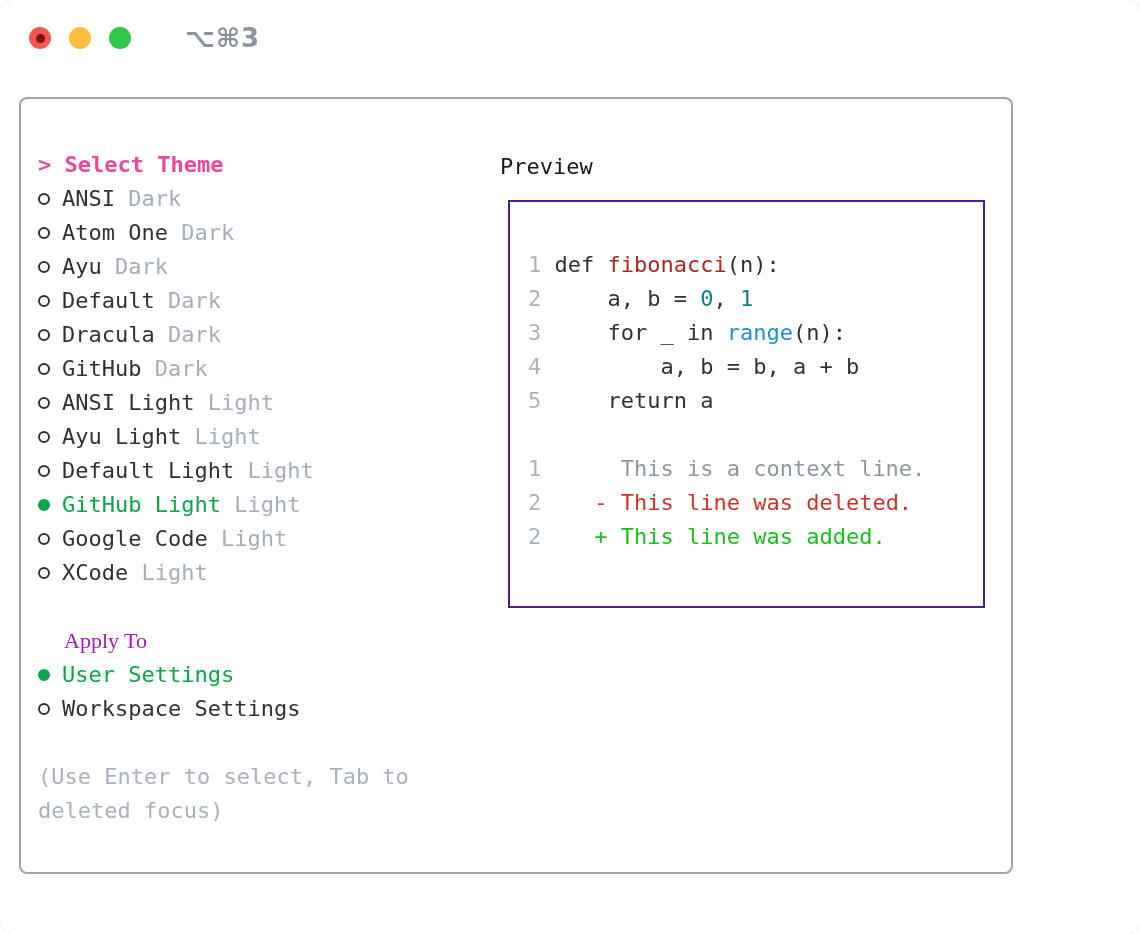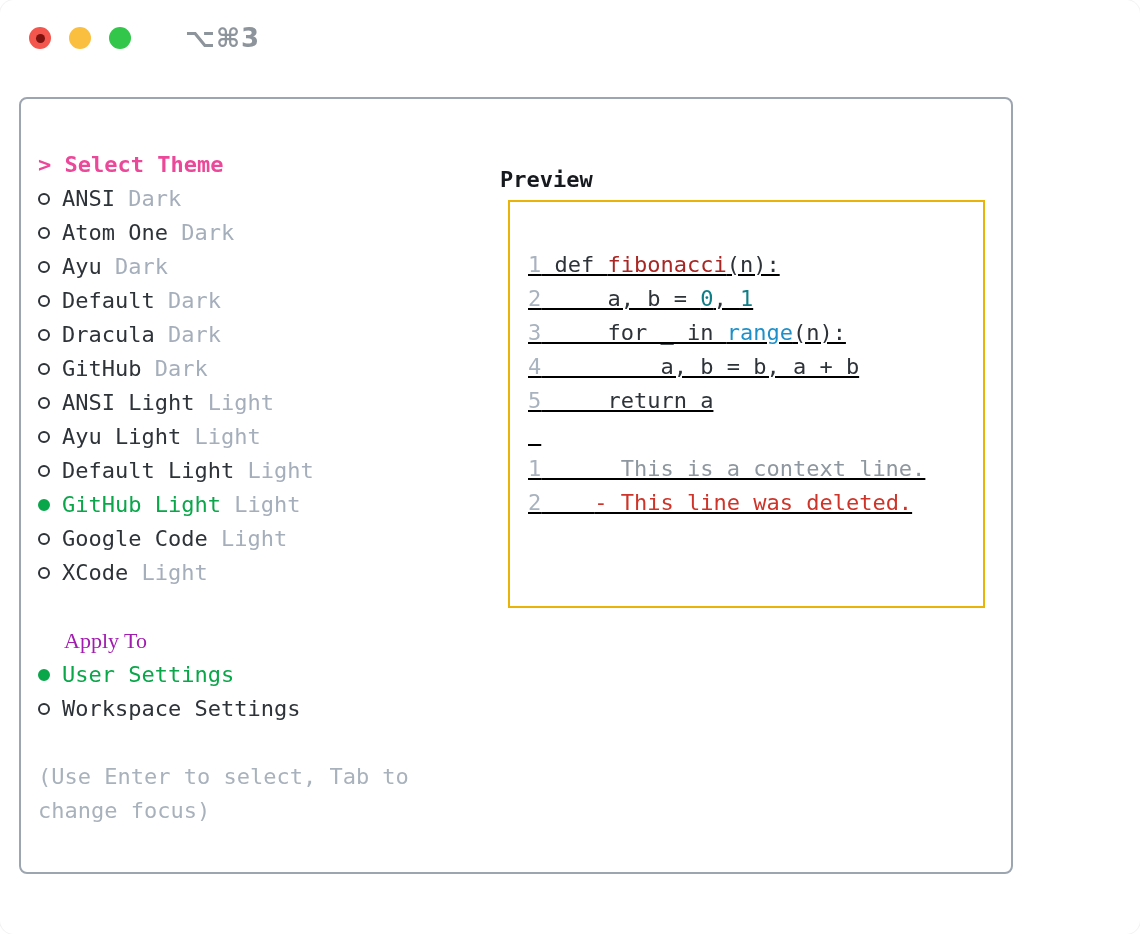--- a/index.html
+++ b/index.html
@@ -25,22 +25,22 @@
   .row.bold { font-weight:bold; color:#ec4899; }
   .bullet { display:inline-block; width:12px; height:12px; border-radius:50%; border:2px solid #2d3339; margin-right:12px; vertical-align:1px; }
   .bullet.filled { background:#0aa64a; border-color:#0aa64a; }
   .item .label { color:#2d3339;margin-top:36px; }
   .item.selected .label { color:#0aa64a; }
   .suffix { color:#a5aebb;text-align:right; }
   .apply-header { padding-left:26px; color:#a21caf;font-family:Liberation Serif, serif; }
   .hint { color:#a9b2bc; }
 
   
-  .preview-title { position:absolute; left:500px; top:163px; font-size:22px; line-height:34px; font-weight:bold; color:#16191d; }
-  .preview-box { position:absolute; left:508px; top:200px; width:477px; height:408px; border:2px solid #eab308; background:#ffffff;text-decoration:underline; }
+  .preview-title { position:absolute; left:500px; top:150px; font-size:22px; line-height:34px; font-weight:normal; color:#16191d; }
+  .preview-box { position:absolute; left:508px; top:200px; width:477px; height:408px; border:2px solid #4c1d95; background:#ffffff; }
   .preview-code { padding:46px 0 0 18px; font-size:22px; line-height:34px; }
   .codeline { white-space:pre; height:34px; }
   .ln { color:#a9b3bf; }
   .txt { color:#2d3339; }
   .fn { color:#a82623; }
   .num { color:#0f7e87; }
   .builtin { color:#1d90c9; }
   .ctx { color:#8e979f; }
   .del { color:#ce3429; }
   .add { color:#1abf1a; }
@@ -79,32 +79,33 @@
       </div>
     <div class="row"> </div>
     <div class="row apply-header">Apply To</div>
     <div id="applyList">
         <div class="row item selected"><span class="bullet filled"></span><span class="label">User Settings</span></div>
         <div class="row item"><span class="bullet"></span><span class="label">Workspace Settings</span></div>
       </div>
     <div class="row"> </div>
     <div id="hintBlock">
         <div class="row hint">(Use Enter to select, Tab to</div>
-        <div class="row hint">change focus)</div>
+        <div class="row hint">deleted focus)</div>
       </div>
   </div>
 
   <div class="preview-title">Preview</div>
 
   <div class="preview-box">
     <div class="preview-code" id="codeBlock">
         <div class="codeline"><span class="ln">1</span><span class="txt"> def </span><span class="fn">fibonacci</span><span class="txt">(n):</span></div>
         <div class="codeline"><span class="ln">2</span><span class="txt">     a, b = </span><span class="num">0</span><span class="txt">, </span><span class="num">1</span></div>
         <div class="codeline"><span class="ln">3</span><span class="txt">     for _ in </span><span class="builtin">range</span><span class="txt">(n):</span></div>
         <div class="codeline"><span class="ln">4</span><span class="txt">         a, b = b, a + b</span></div>
         <div class="codeline"><span class="ln">5</span><span class="txt">     return a</span></div>
         <div class="codeline"> </div>
         <div class="codeline"><span class="ln">1</span><span class="ctx">      This is a context line.</span></div>
         <div class="codeline"><span class="ln">2</span><span class="txt">    </span><span class="del">- This line was deleted.</span></div>
+        <div class="codeline"><span class="ln">2</span><span class="txt">    </span><span class="add">+ This line was added.</span></div>
       </div>
   </div>
 
 </div>
 
 </body></html>

